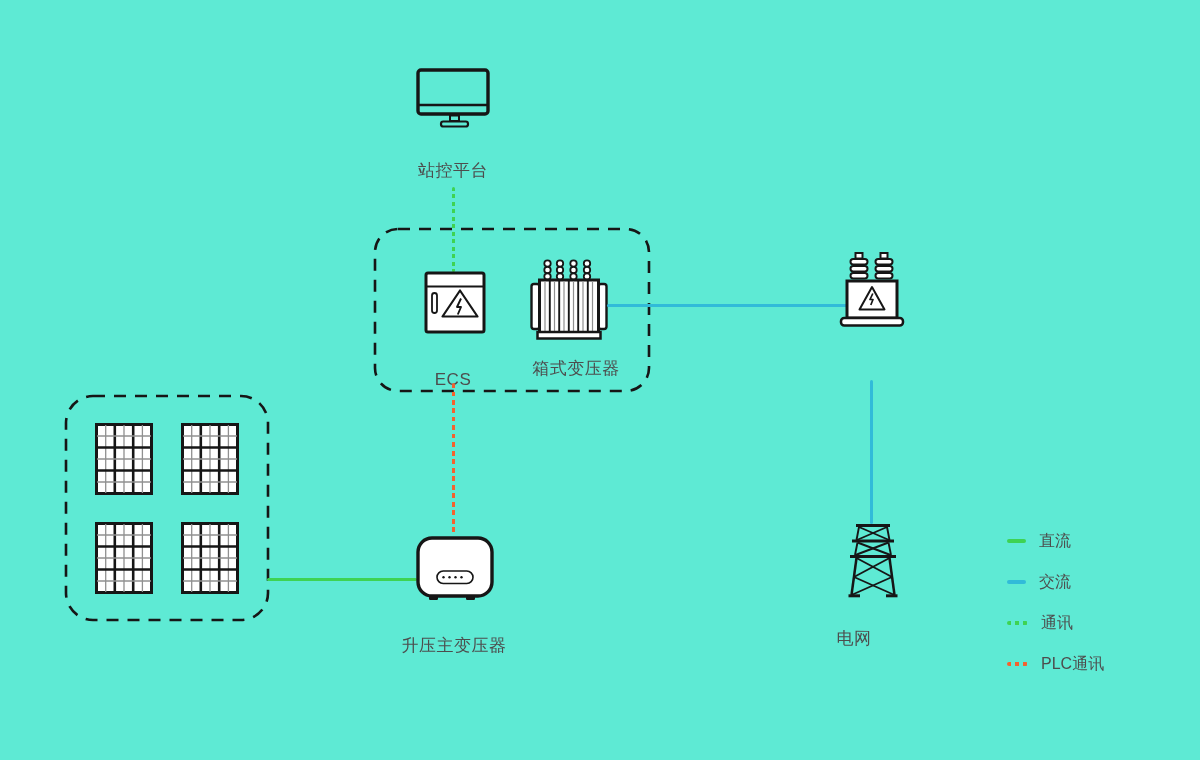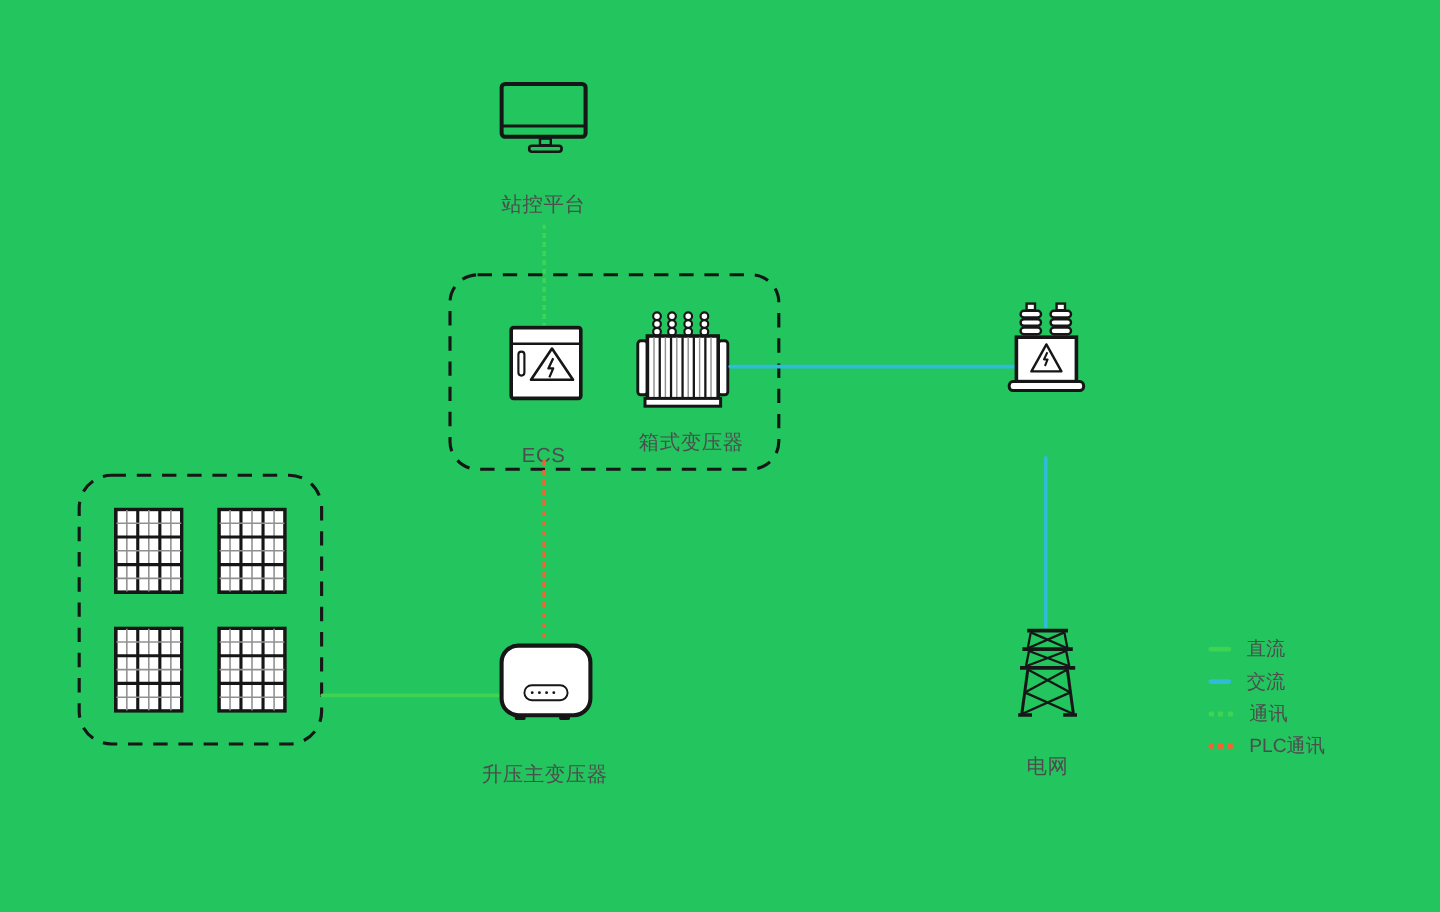--- a/index.html
+++ b/index.html
@@ -1,27 +1,27 @@
 <!DOCTYPE html>
 <html style="--dc-green: #3ed353; --ac-blue: #31bbd9; --comm-green: #3ed353; --plc-orange: #f4622f; --icon-stroke: #161616; --text: #4d4d4d;"><head>
 <meta charset="utf-8">
 <style>
   html,body{margin:0;padding:0;background:#ffffff;}
-  .canvas{position:relative;width:1200px;height:760px;background:#22c55e;overflow:hidden;
+  .canvas{position:relative;width:1200px;height:760px;background:#5eead4;overflow:hidden;
           font-family:"Liberation Sans", sans-serif;}
   .abs{position:absolute;}
   .icon{color:var(--icon-stroke);}
   .node-label{position:absolute;width:160px;text-align:center;font-size:17px;
               color:var(--text);letter-spacing:0.5px;}
   .line{position:absolute;border-radius:2px;}
   .line-dc{background:var(--dc-green);}
   .line-ac{background:var(--ac-blue);}
   .line-comm{background:repeating-linear-gradient(to bottom,var(--comm-green) 0 4px,transparent 4px 7.5px);}
   .line-plc{background:repeating-linear-gradient(to bottom,var(--plc-orange) 0 4.5px,transparent 4.5px 8.5px);}
-  .legend{position:absolute;left:1007px;top:529px;display:flex;flex-direction:column;gap:3px;}
+  .legend{position:absolute;left:1007px;top:529px;display:flex;flex-direction:column;gap:17px;}
   .legend-row{display:flex;align-items:center;gap:13px;height:24px;}
   .legend-label{font-size:16px;color:var(--text);}
   .sw{height:3.5px;border-radius:2px;flex:0 0 auto;}
   .sw-dc{width:19px;background:var(--dc-green);}
   .sw-ac{width:19px;background:var(--ac-blue);}
   .sw-comm{width:21px;background:repeating-linear-gradient(to right,var(--comm-green) 0 4.5px,transparent 4.5px 8px);}
   .sw-plc{width:21px;background:repeating-linear-gradient(to right,var(--plc-orange) 0 4.5px,transparent 4.5px 8px);}
 </style>
 </head>
 <body>
@@ -189,21 +189,21 @@
       <g stroke-width="1.9">
         <line x1="9.5" y1="37" x2="45" y2="56"></line>
           <line x1="42.5" y1="37" x2="7" y2="56"></line>
         <line x1="7" y1="56" x2="47.5" y2="74"></line>
           <line x1="45" y1="56" x2="4.5" y2="74"></line>
       </g>
       <line x1="1.5" y1="74.8" x2="13" y2="74.8" stroke-width="3"></line>
       <line x1="39" y1="74.8" x2="50.5" y2="74.8" stroke-width="3"></line>
     </g>
   </svg>
-  <div class="node-label" style="left:793px;top:627px">电网</div>
+  <div class="node-label" style="left:774px;top:627px">电网</div>
 
   <div class="legend">
     <div class="legend-row">
       <span class="sw sw-dc"></span>
       <span class="legend-label">直流</span>
     </div>
     <div class="legend-row">
       <span class="sw sw-ac"></span>
       <span class="legend-label">交流</span>
     </div>

